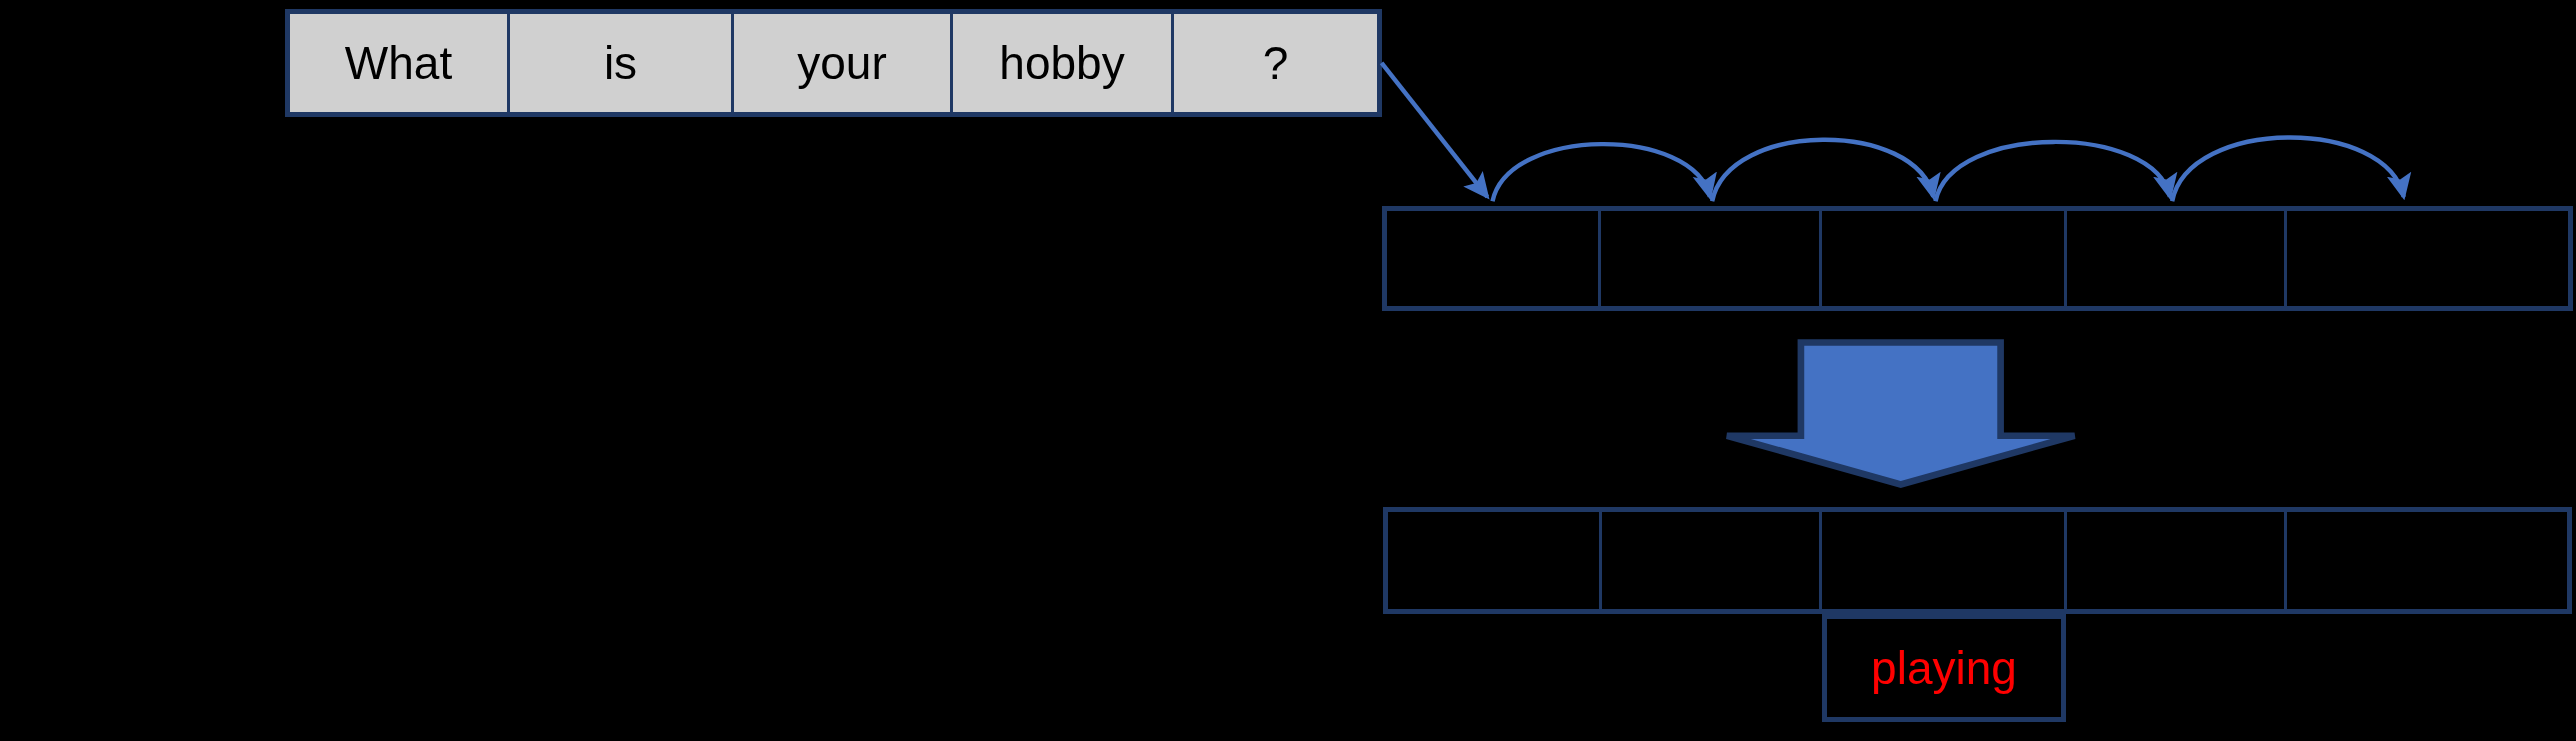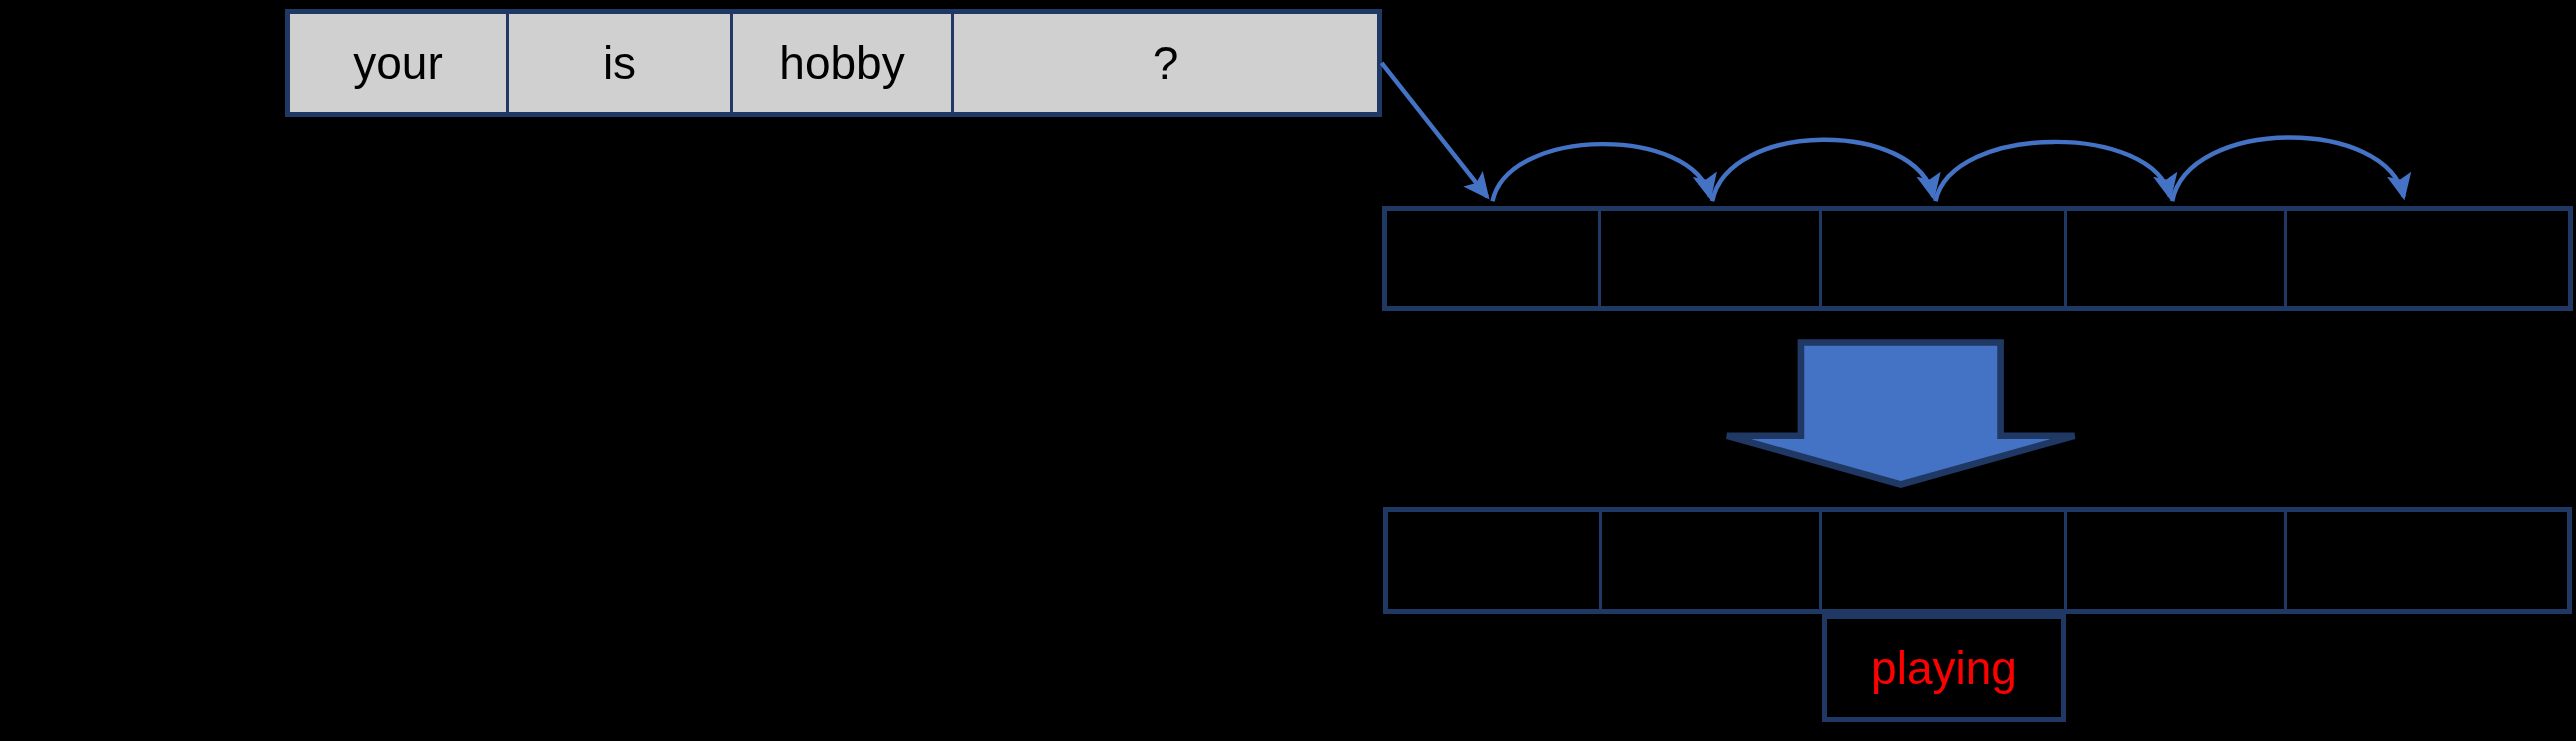--- a/index.html
+++ b/index.html
@@ -104,22 +104,23 @@
     height: 742px;
     pointer-events: none;
   }
 </style>
 </head>
 <body>
 
 <div id="stage">
 
   <div class="grid" id="source-table">
+    <div class="cell" style="width:220px">What</div>
+    <div class="cell" style="width:224px">is</div>
     <div class="cell" style="width:219px">your</div>
-    <div class="cell" style="width:224px">is</div>
     <div class="cell" style="width:221px">hobby</div>
     <div class="cell" style="flex:1 1 auto">?</div>
   </div>
 
   <div class="grid dark-table" id="decoder-input-table">
     <div class="cell" style="width:214px"></div>
     <div class="cell" style="width:221px"></div>
     <div class="cell" style="width:245px"></div>
     <div class="cell" style="width:220px"></div>
     <div class="cell" style="flex:1 1 auto"></div>

